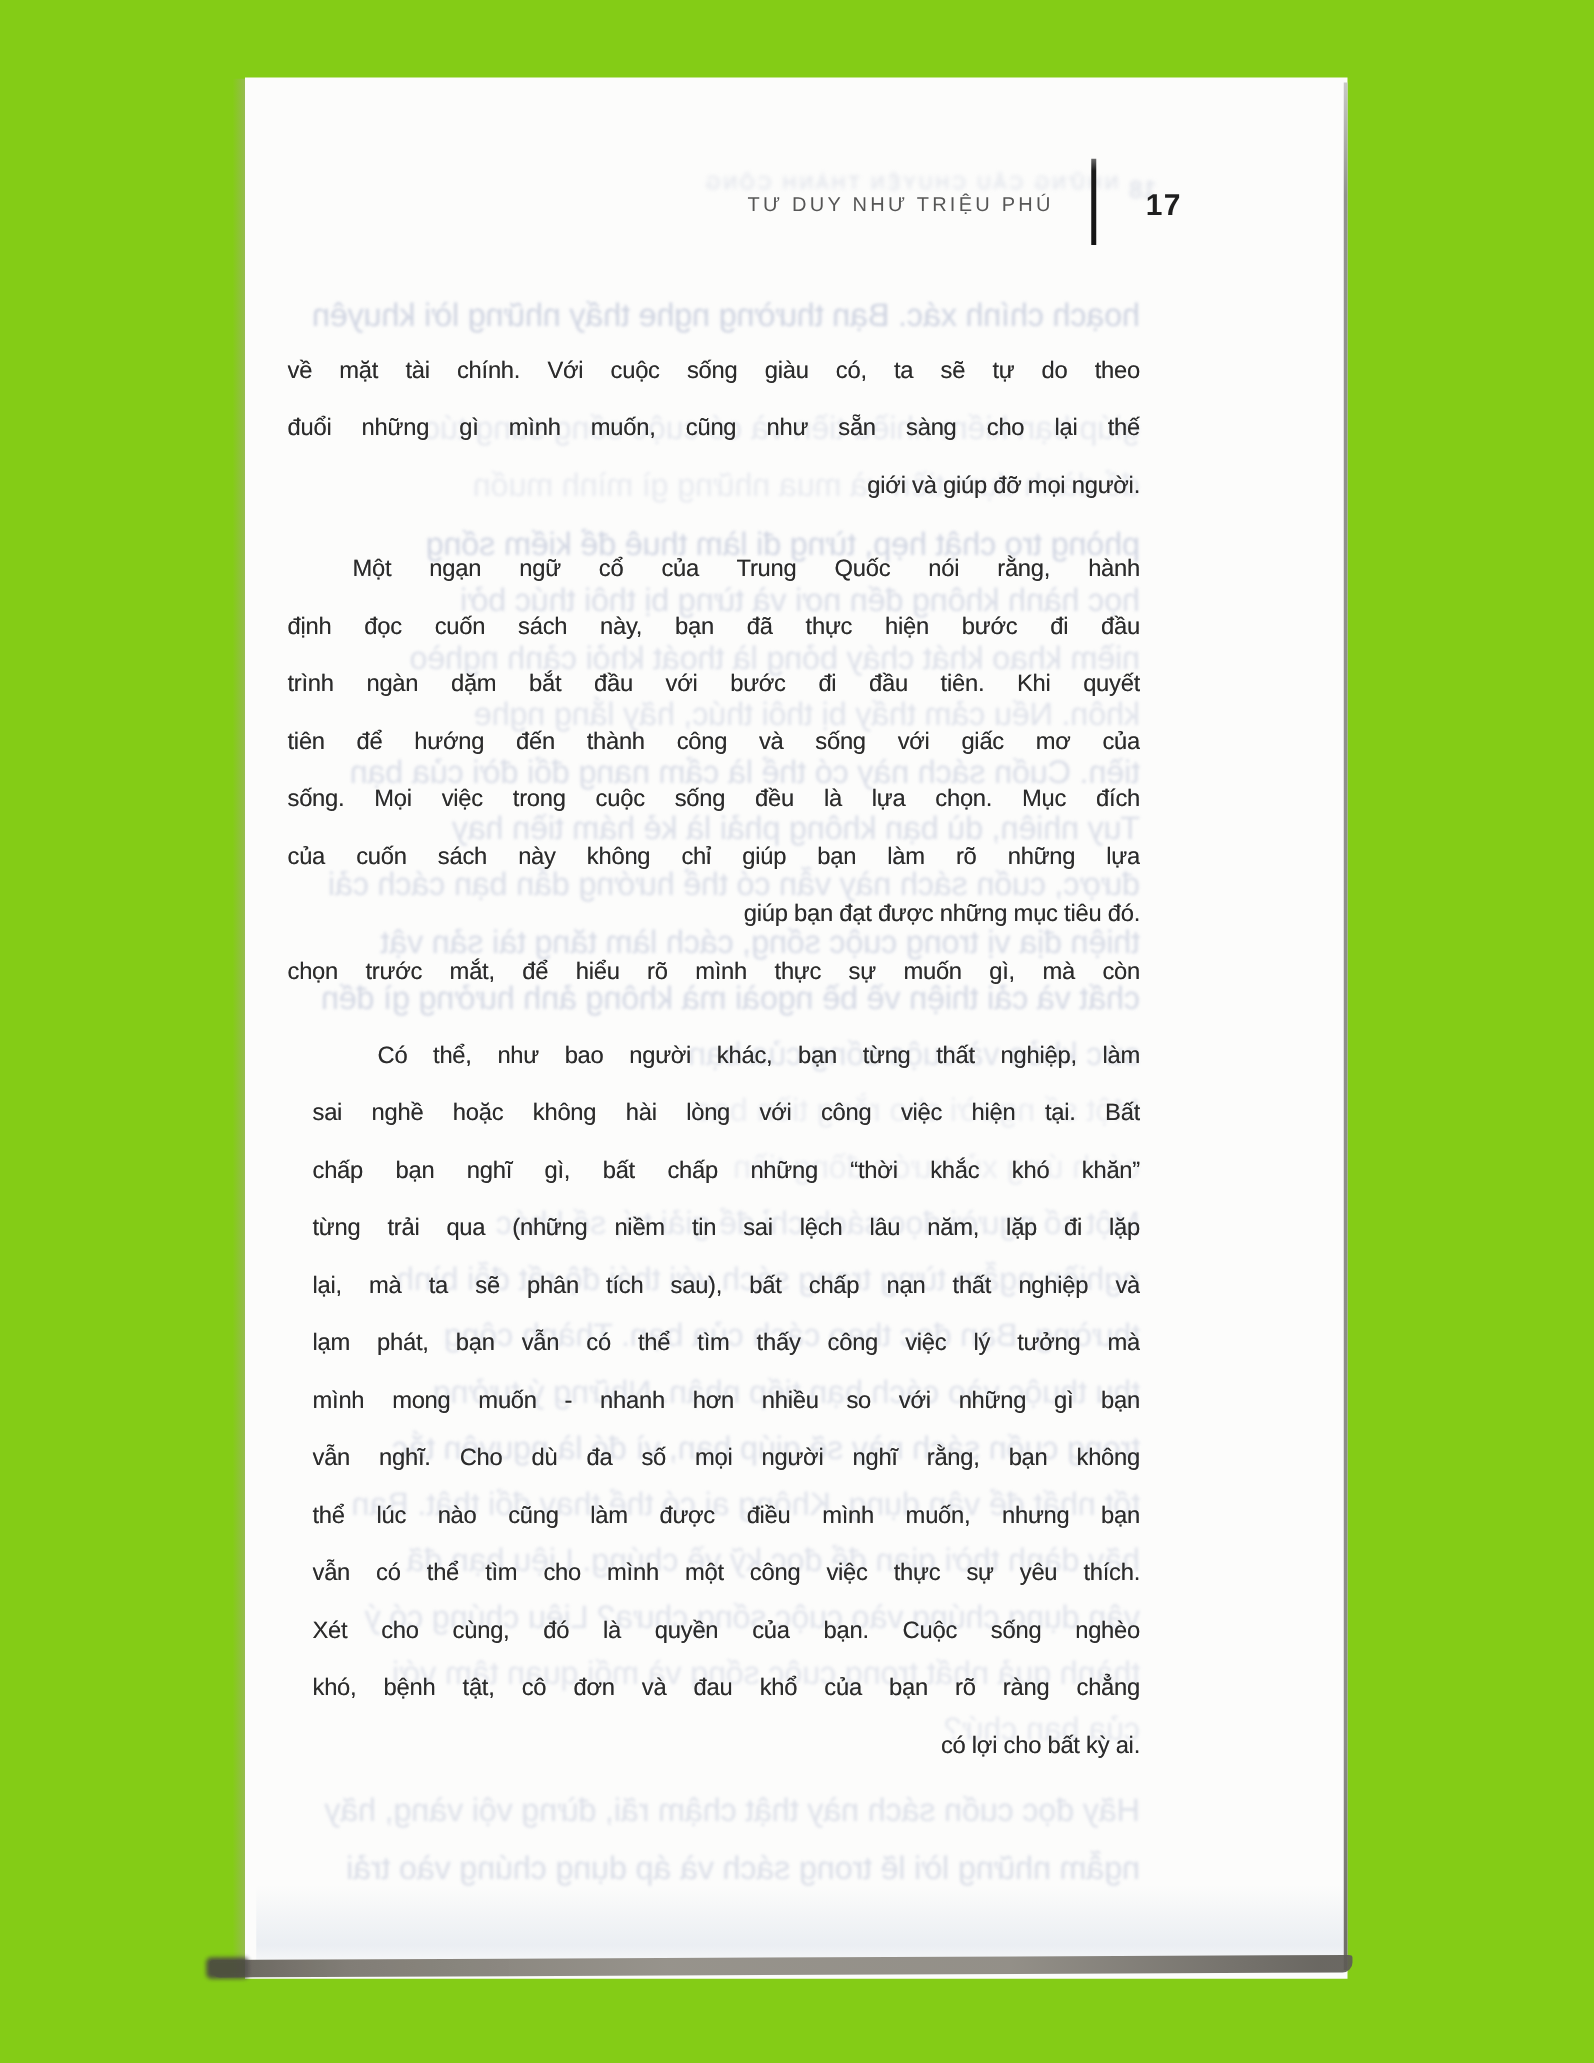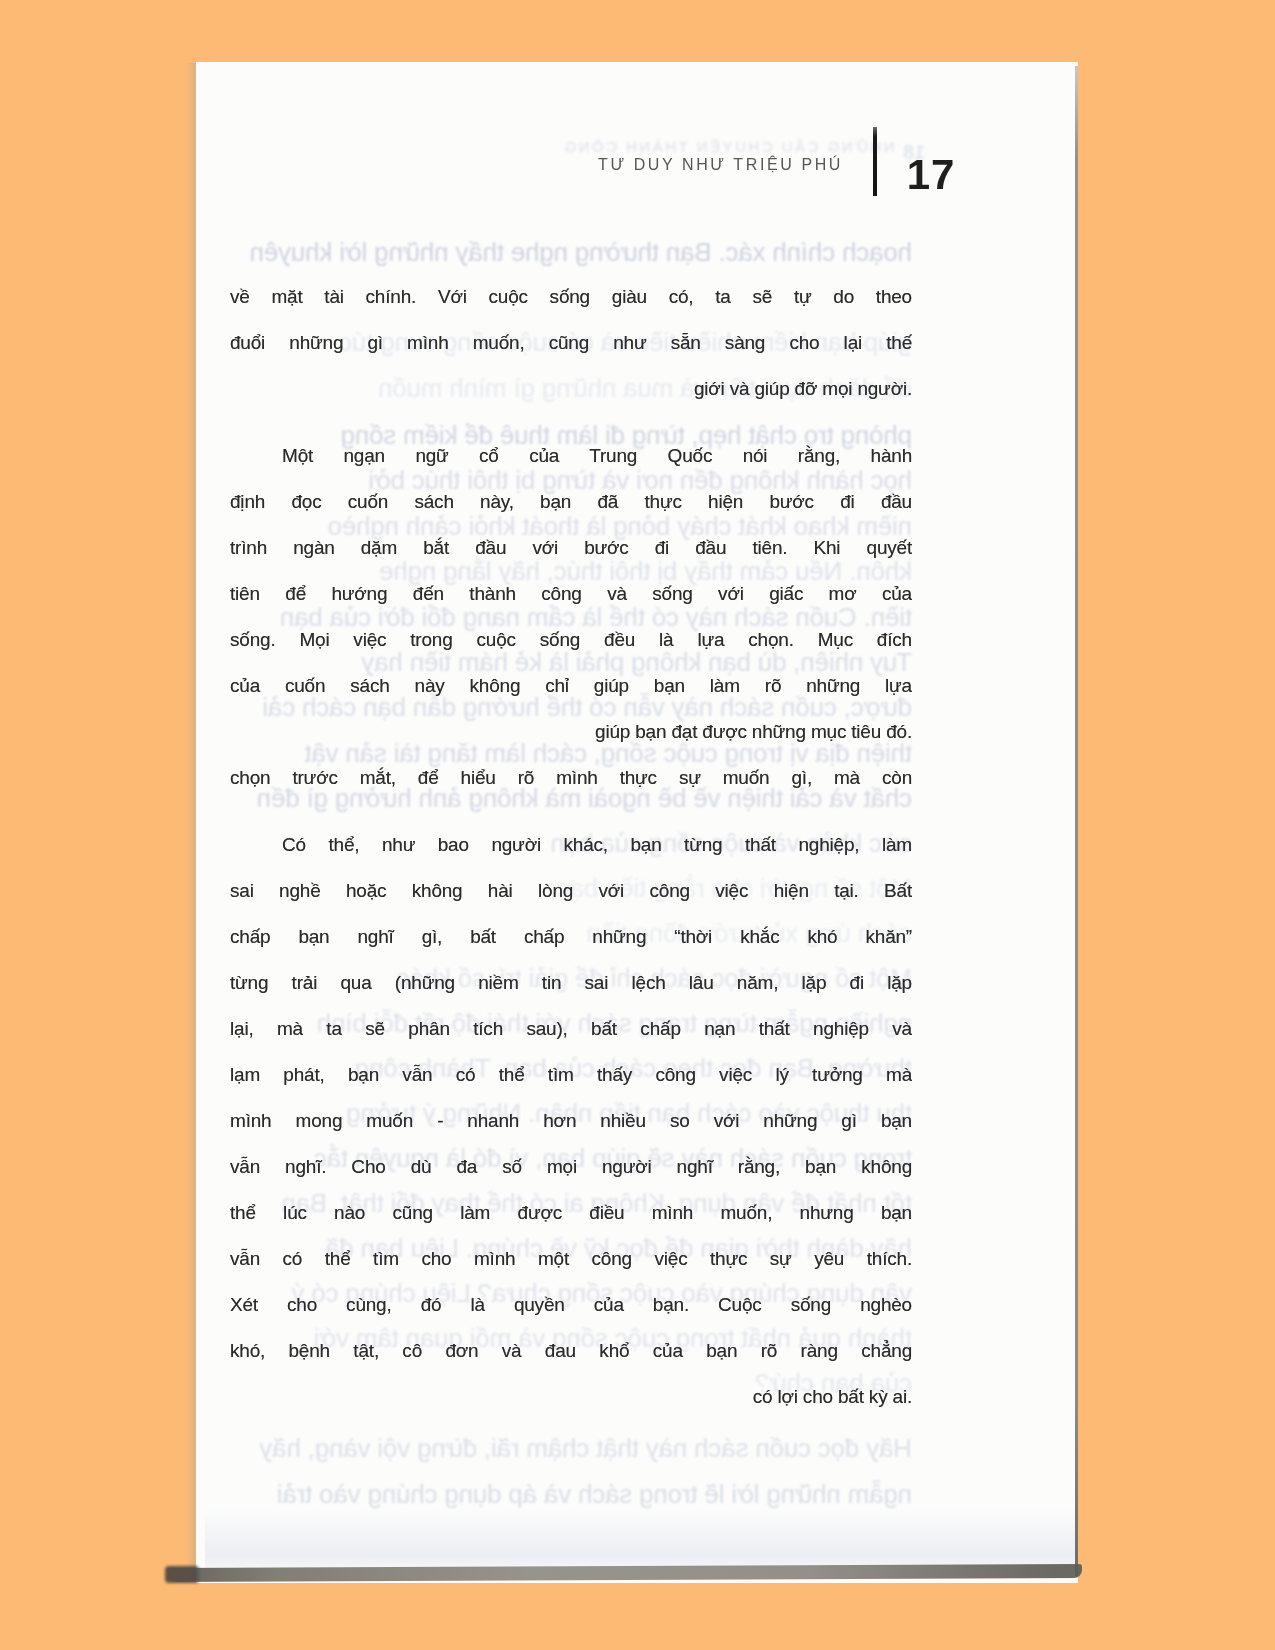--- a/index.html
+++ b/index.html
@@ -10,21 +10,21 @@
   body {
     width: 1275px;
     height: 1650px;
     position: relative;
     overflow: hidden;
     font-family: "Liberation Sans", "DejaVu Sans", sans-serif;
   }
   .canvas {
     position: absolute;
     inset: 0;
-    background: #fdba74;
+    background: #84cc16;
   }
   
   .page {
     position: absolute;
     left: 196px;
     top: 62px;
     width: 882px;
     height: 1521px;
     background: #fcfcfb;
   }
@@ -102,38 +102,38 @@
     width: 4px;
     height: 69px;
     background: linear-gradient(to bottom, #6a6a6a 0%, #1a1a1a 14%, #141414 100%);
   }
   .page-number {
     position: absolute;
     left: 901px;
     top: 151px;
     width: 60px;
     text-align: center;
-    font-size: 42px;
+    font-size: 24px;
     font-weight: bold;
     color: #1f1f1f;
     letter-spacing: 1px;
   }
   
   .body-text {
     position: absolute;
     left: 230px;
     top: 274px;
     width: 682px;
     color: #2b2b2b;
     font-size: 19px;
     letter-spacing: -0.2px;
     text-shadow: 0 0 0.5px rgba(40,40,40,0.55);
   }
   .para { margin: 0 0 21px 0; }
-  .para:last-child { margin-bottom: 0; }
+  .para:last-child { margin-bottom: 0; margin-left: 20px; }
   .para.indent .tl:first-child { text-indent: 52px; }
   .tl {
     height: 46px;
     line-height: 46px;
     overflow: hidden;
     text-align: right;
   }
   .tl.j { text-align: justify; }
   .tl.j::after {
     content: "";

